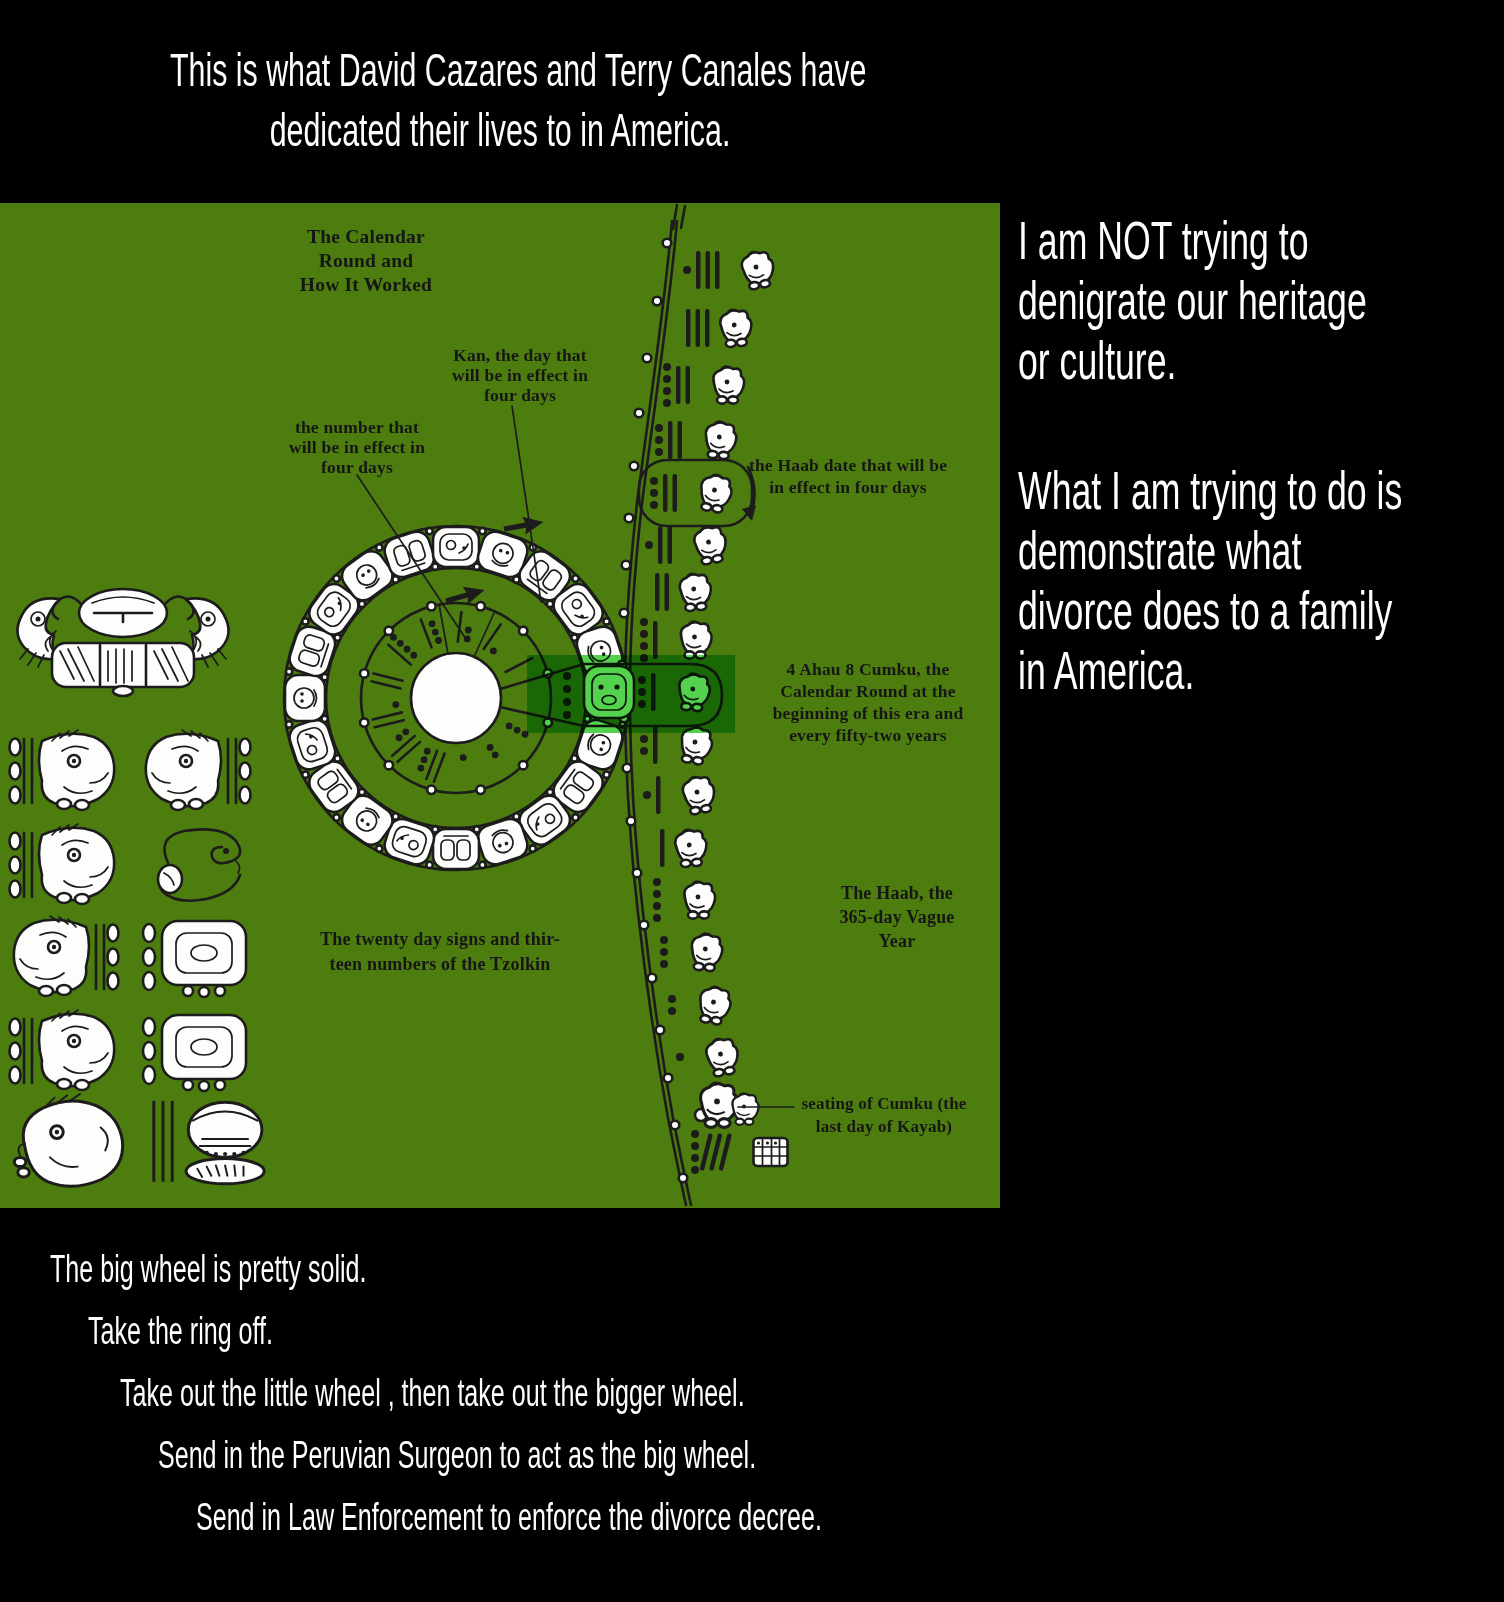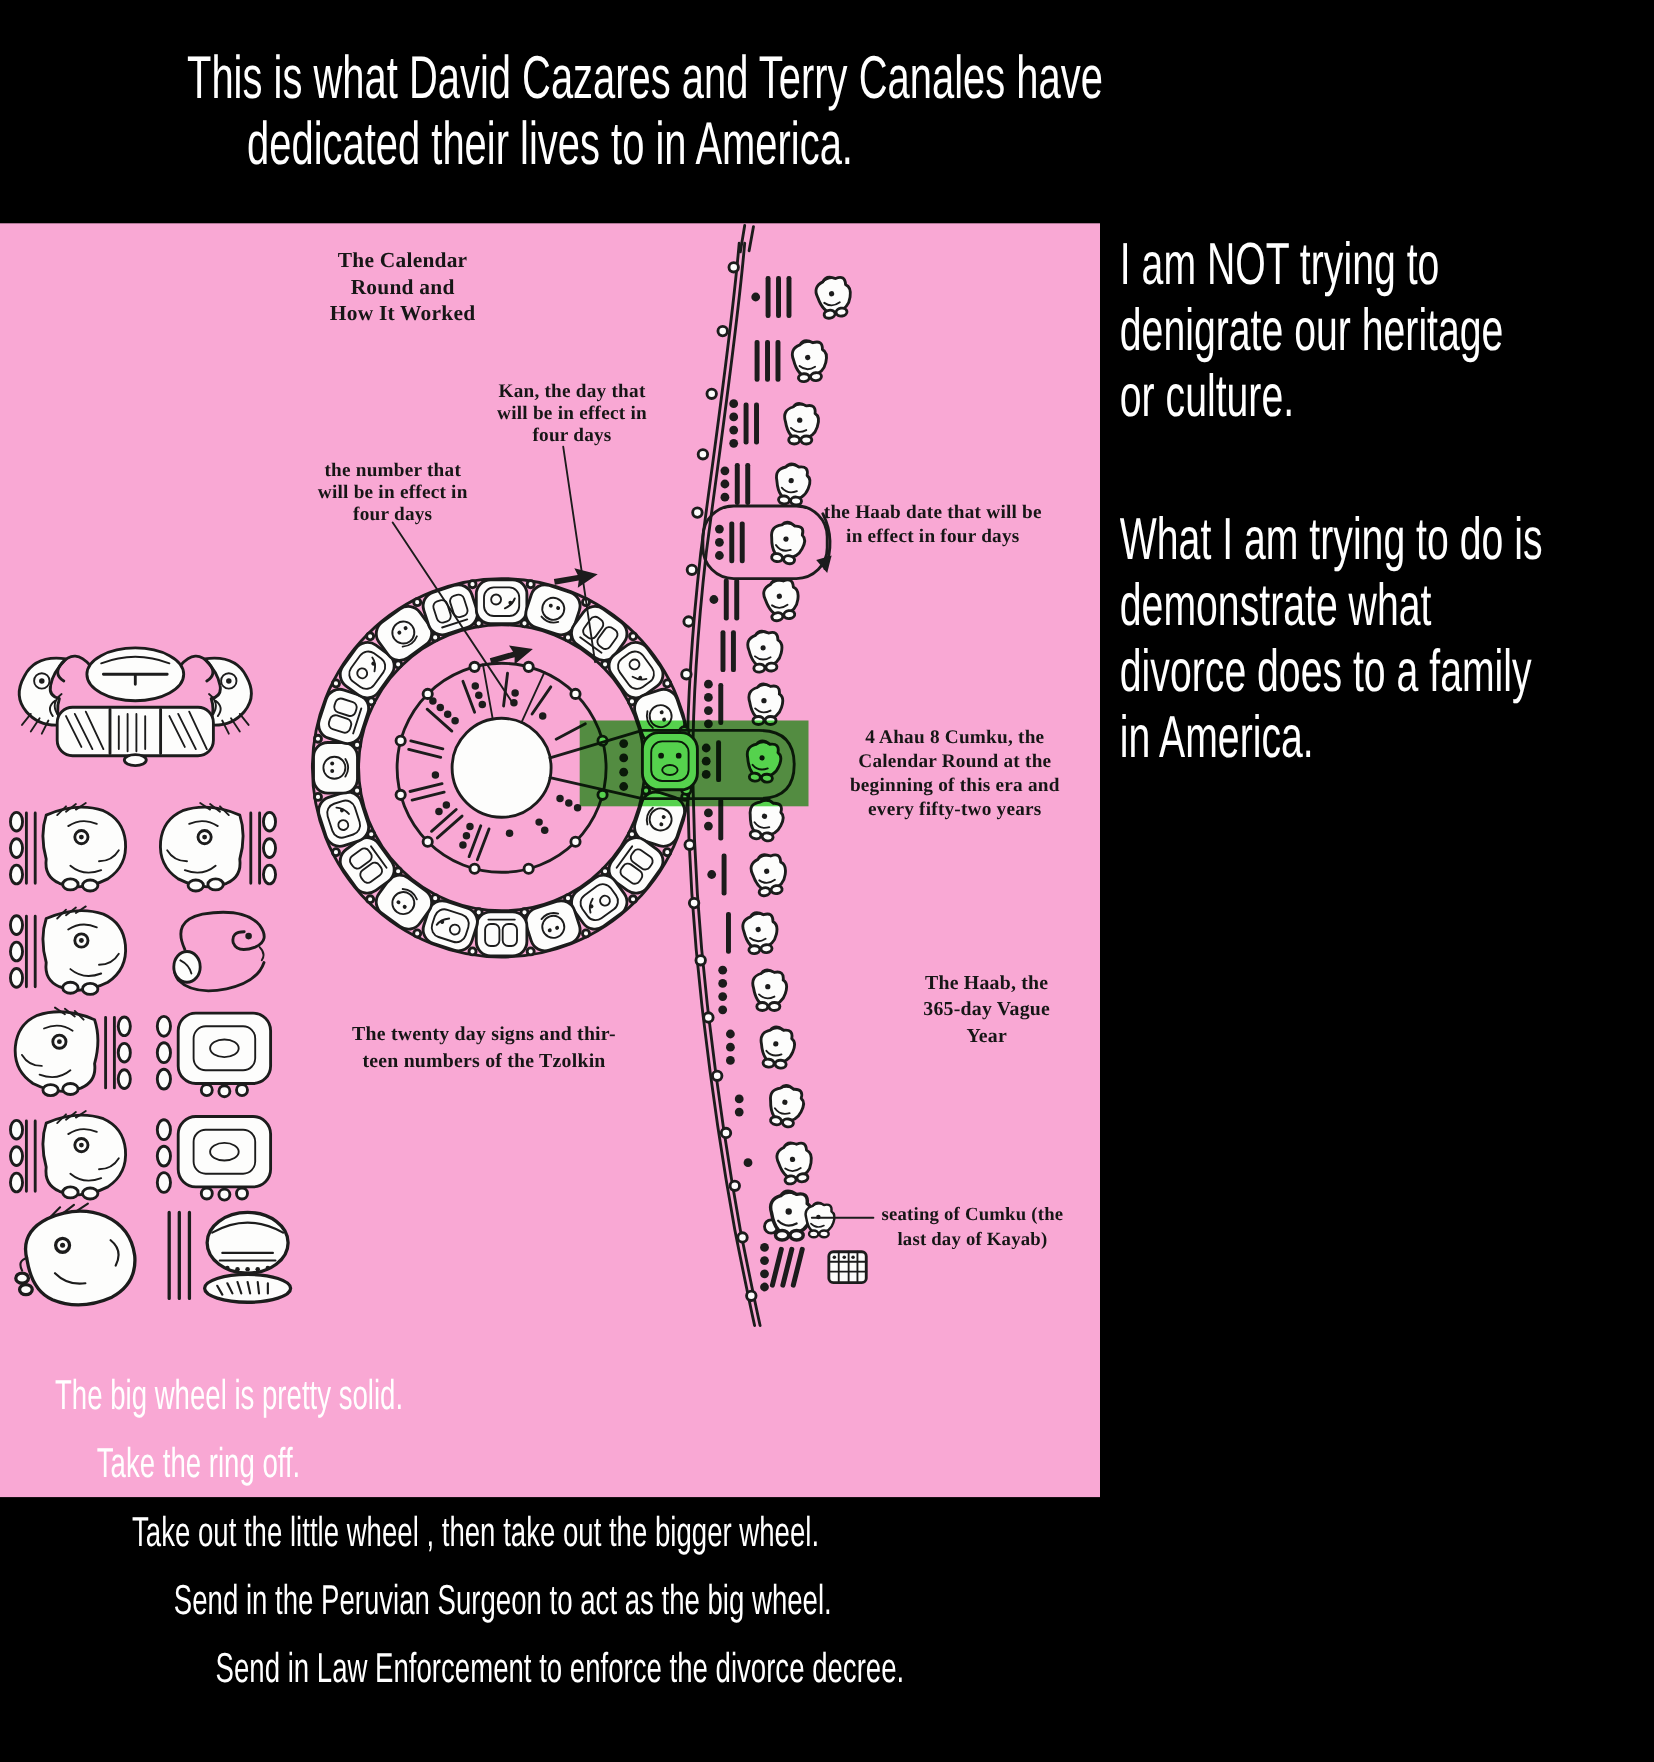--- a/index.html
+++ b/index.html
@@ -2,31 +2,31 @@
 <html><head>
 <meta charset="utf-8">
 <style>
   html,body{margin:0;padding:0;background:#000;}
   .canvas{position:relative;width:1504px;height:1602px;background:#000;overflow:hidden;
           font-family:"Liberation Sans",sans-serif;}
   
   .cond{color:#fff;}
   .cond > div{white-space:nowrap;transform:scaleX(.66);transform-origin:0 50%;}
   .cond.centered > div{transform-origin:50% 50%;text-align:center;}
-  .top-caption{position:absolute;left:0;top:40px;width:1000px;font-size:55px;line-height:60px;}
+  .top-caption{position:absolute;left:0;top:40px;width:1000px;font-size:46px;line-height:60px;}
   .side-note{position:absolute;left:1018px;top:210px;font-size:54px;line-height:60px;}
   .side-note .para2{margin-top:70px;}
   .bottom-note{position:absolute;left:0;top:1238px;width:1504px;font-size:38px;line-height:62px;}
   .bottom-note > div:nth-child(1){margin-left:50px;}
   .bottom-note > div:nth-child(2){margin-left:88px;}
   .bottom-note > div:nth-child(3){margin-left:120px;}
   .bottom-note > div:nth-child(4){margin-left:158px;}
   .bottom-note > div:nth-child(5){margin-left:196px;}
   
-  .panel{position:absolute;left:0;top:203px;width:1000px;height:1158px;background:#f9a8d4;}
+  .panel{position:absolute;left:0;top:203px;width:1000px;height:1005px;background:#4d7c0f;}
   svg .ln{stroke:#1c1c1c;fill:none;stroke-width:2.6;stroke-linecap:round;stroke-linejoin:round;}
   svg .thin{stroke-width:1.7;}
   svg .fw{fill:#fdfdfc;stroke:#1c1c1c;stroke-width:2.6;stroke-linejoin:round;}
   svg .fb{fill:#1c1c1c;stroke:none;}
   svg text.lbl{font-family:"Liberation Serif",serif;font-weight:600;fill:#161616;letter-spacing:.2px;}
   svg text.title{font-weight:700;}
 </style>
 </head>
 <body>
 

